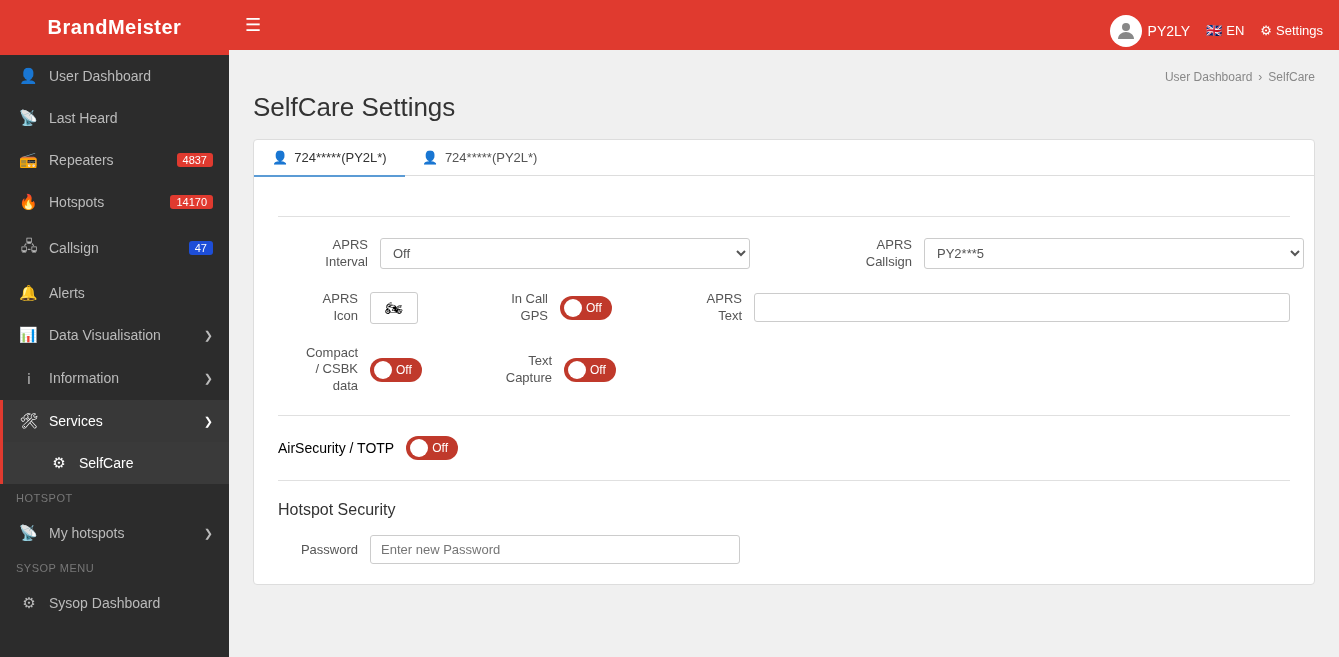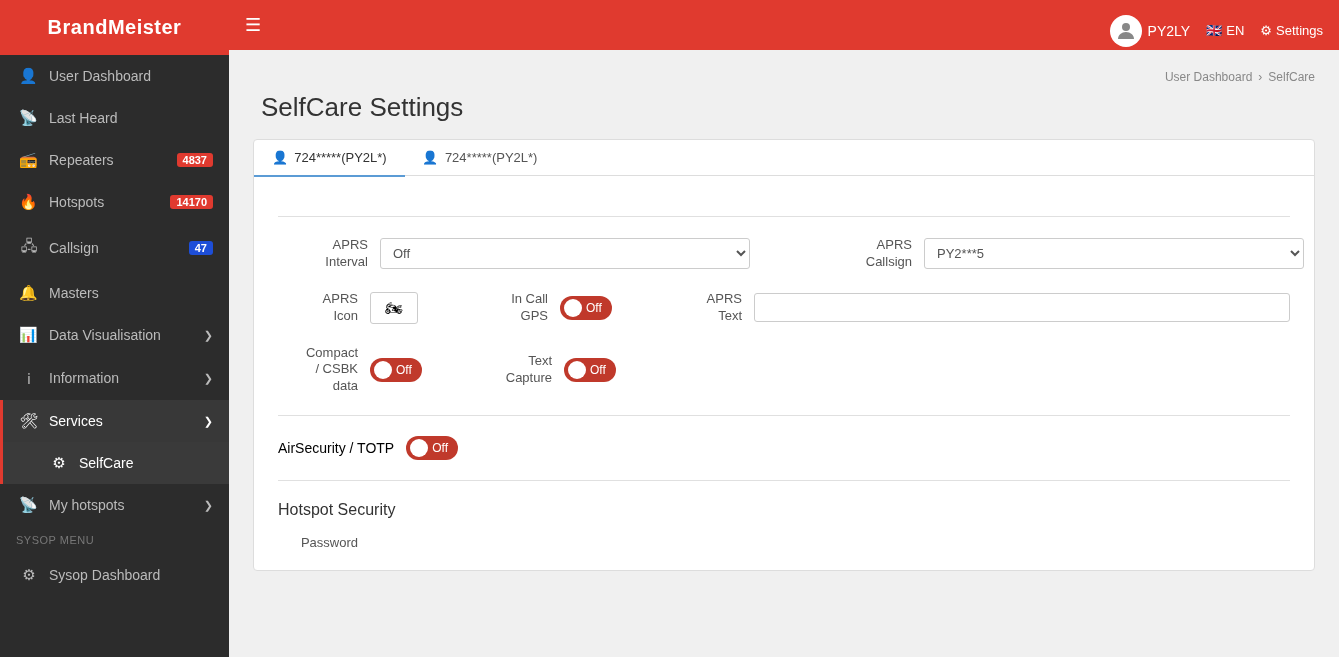--- a/index.html
+++ b/index.html
@@ -37,21 +37,21 @@
     }
     .sidebar-item.active { background: #383838; border-left: 3px solid #e03a2f; color: #fff; }
     .sidebar-item .icon { margin-right: 10px; font-size: 15px; width: 20px; text-align: center; }
     .sidebar-item .label { flex: 1; }
     .badge {
       background: #e03a2f;
       color: white;
       border-radius: 3px;
       padding: 1px 6px;
       font-size: 11px;
-      font-weight: bold;
+      font-weight: normal;
     }
     .badge.blue { background: #1d4ed8; }
     .sidebar-item .arrow { margin-left: 6px; font-size: 11px; }
     .section-label { padding: 8px 16px; font-size: 11px; color: #777; text-transform: uppercase; letter-spacing: 0.5px; }
 
     
     .main {
       flex: 1;
       display: flex;
       flex-direction: column;
@@ -92,21 +92,20 @@
       margin-bottom: 8px;
     }
     .breadcrumb-bar a { color: #888; text-decoration: none; }
     .breadcrumb-bar .sep { margin: 0 6px; }
 
     .page-title {
       font-size: 26px;
       font-weight: 300;
       color: #333;
       margin-bottom: 16px;
-      margin-left: 8px;
     }
     .tab {
       padding: 10px 18px;
       cursor: pointer;
       color: #555;
       display: flex;
       align-items: center;
       gap: 6px;
       font-size: 13px;
       border-bottom: 2px solid transparent;
@@ -258,41 +257,42 @@
     <span class="label">Hotspots</span>
     <span class="badge">14170</span>
   </div>
   <div class="sidebar-item">
     <span class="icon">🖧</span>
     <span class="label">Callsign</span>
     <span class="badge blue">47</span>
   </div>
   <div class="sidebar-item">
     <span class="icon">🔔</span>
-    <span class="label">Masters</span>
+    <span class="label">Alerts</span>
   </div>
   <div class="sidebar-item">
     <span class="icon">📊</span>
     <span class="label">Data Visualisation</span>
     <span class="arrow">❯</span>
   </div>
   <div class="sidebar-item">
     <span class="icon">ℹ</span>
     <span class="label">Information</span>
     <span class="arrow">❯</span>
   </div>
   <div class="sidebar-item active">
     <span class="icon">🛠</span>
     <span class="label">Services</span>
     <span class="arrow">❯</span>
   </div>
   <div class="sidebar-item active" style="padding-left: 46px; background: #3a3a3a;">
     <span class="icon">⚙</span>
     <span class="label">SelfCare</span>
   </div>
+  <div class="section-label">Hotspot</div>
   <div class="sidebar-item">
     <span class="icon">📡</span>
     <span class="label">My hotspots</span>
     <span class="arrow">❯</span>
   </div>
   <div class="section-label">Sysop Menu</div>
   <div class="sidebar-item">
     <span class="icon">⚙</span>
     <span class="label">Sysop Dashboard</span>
   </div>
@@ -414,19 +414,20 @@
             <span>Off</span>
           </div>
         </div>
 
         <hr class="section-divider">
 
         <div>
           <div class="section-title">Hotspot Security</div>
           <div class="field-pair">
             <span class="field-label">Password</span>
+            <input type="password" class="password-input" placeholder="Enter new Password" style="">
           </div>
         </div>
 
       </div>
     </div>
   </div>
 </div>
 
 </body></html>

